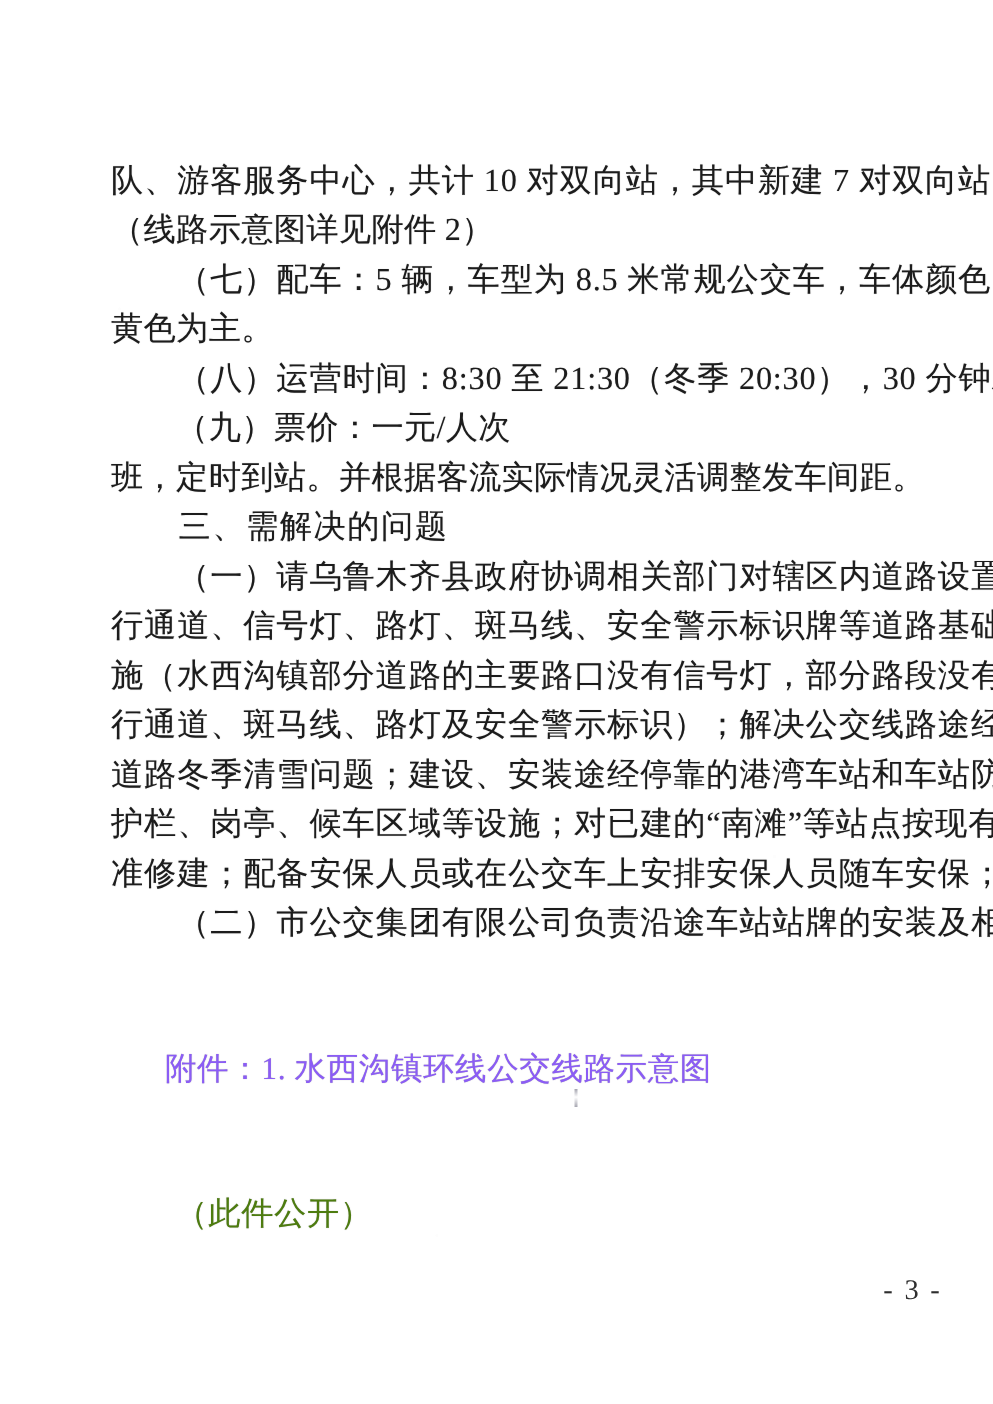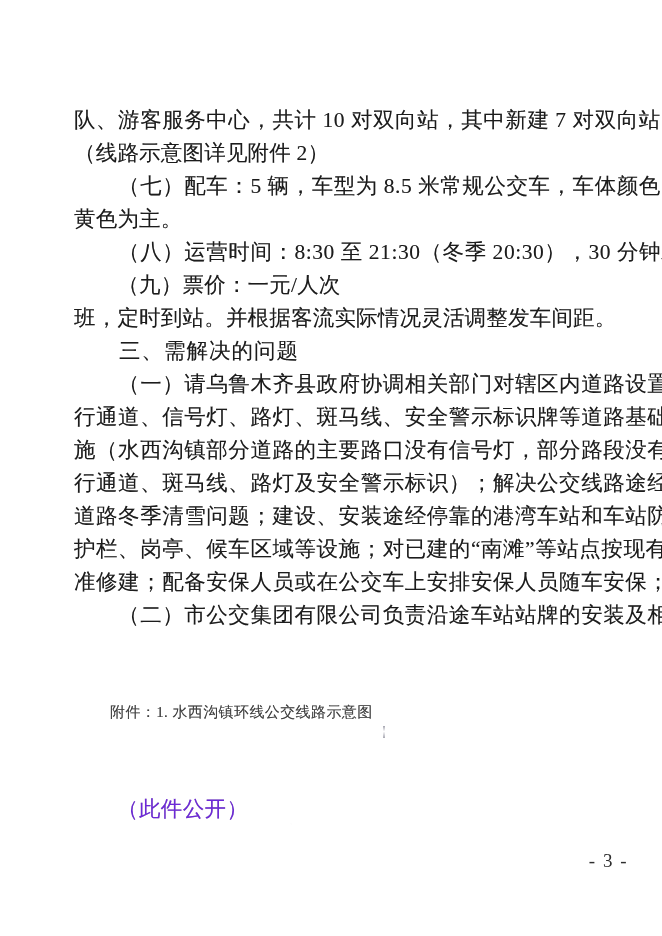--- a/index.html
+++ b/index.html
@@ -58,35 +58,35 @@
   .line.heading {
     font-weight: normal;
     letter-spacing: 1px;
   }
   .gap-lg { height: 64px; }
 
   .attach-block { margin-left: 36px; }
   .attach-line {
     height: 33px;
     line-height: 33px;
-    font-size: 15px;
-    color: #404040;
+    font-size: 21px;
+    color: #8b5cf6;
     white-space: pre;
     letter-spacing: 0.4px;
     text-shadow: 0 0 0.6px rgba(60,60,60,0.45);
   }
   .attach-line.indent { padding-left: 76px; }
 
   #public-note {
     position: absolute;
     left: 117px;
     top: 799px;
     font-size: 21.5px;
     line-height: 1;
-    color: #6d28d9;
+    color: #4d7c0f;
     white-space: pre;
     letter-spacing: 0.4px;
     text-shadow: 0 0 0.6px rgba(90,90,90,0.5);
   }
 
   #page-number {
     position: absolute;
     left: 0;
     right: 34px;
     top: 850px;

